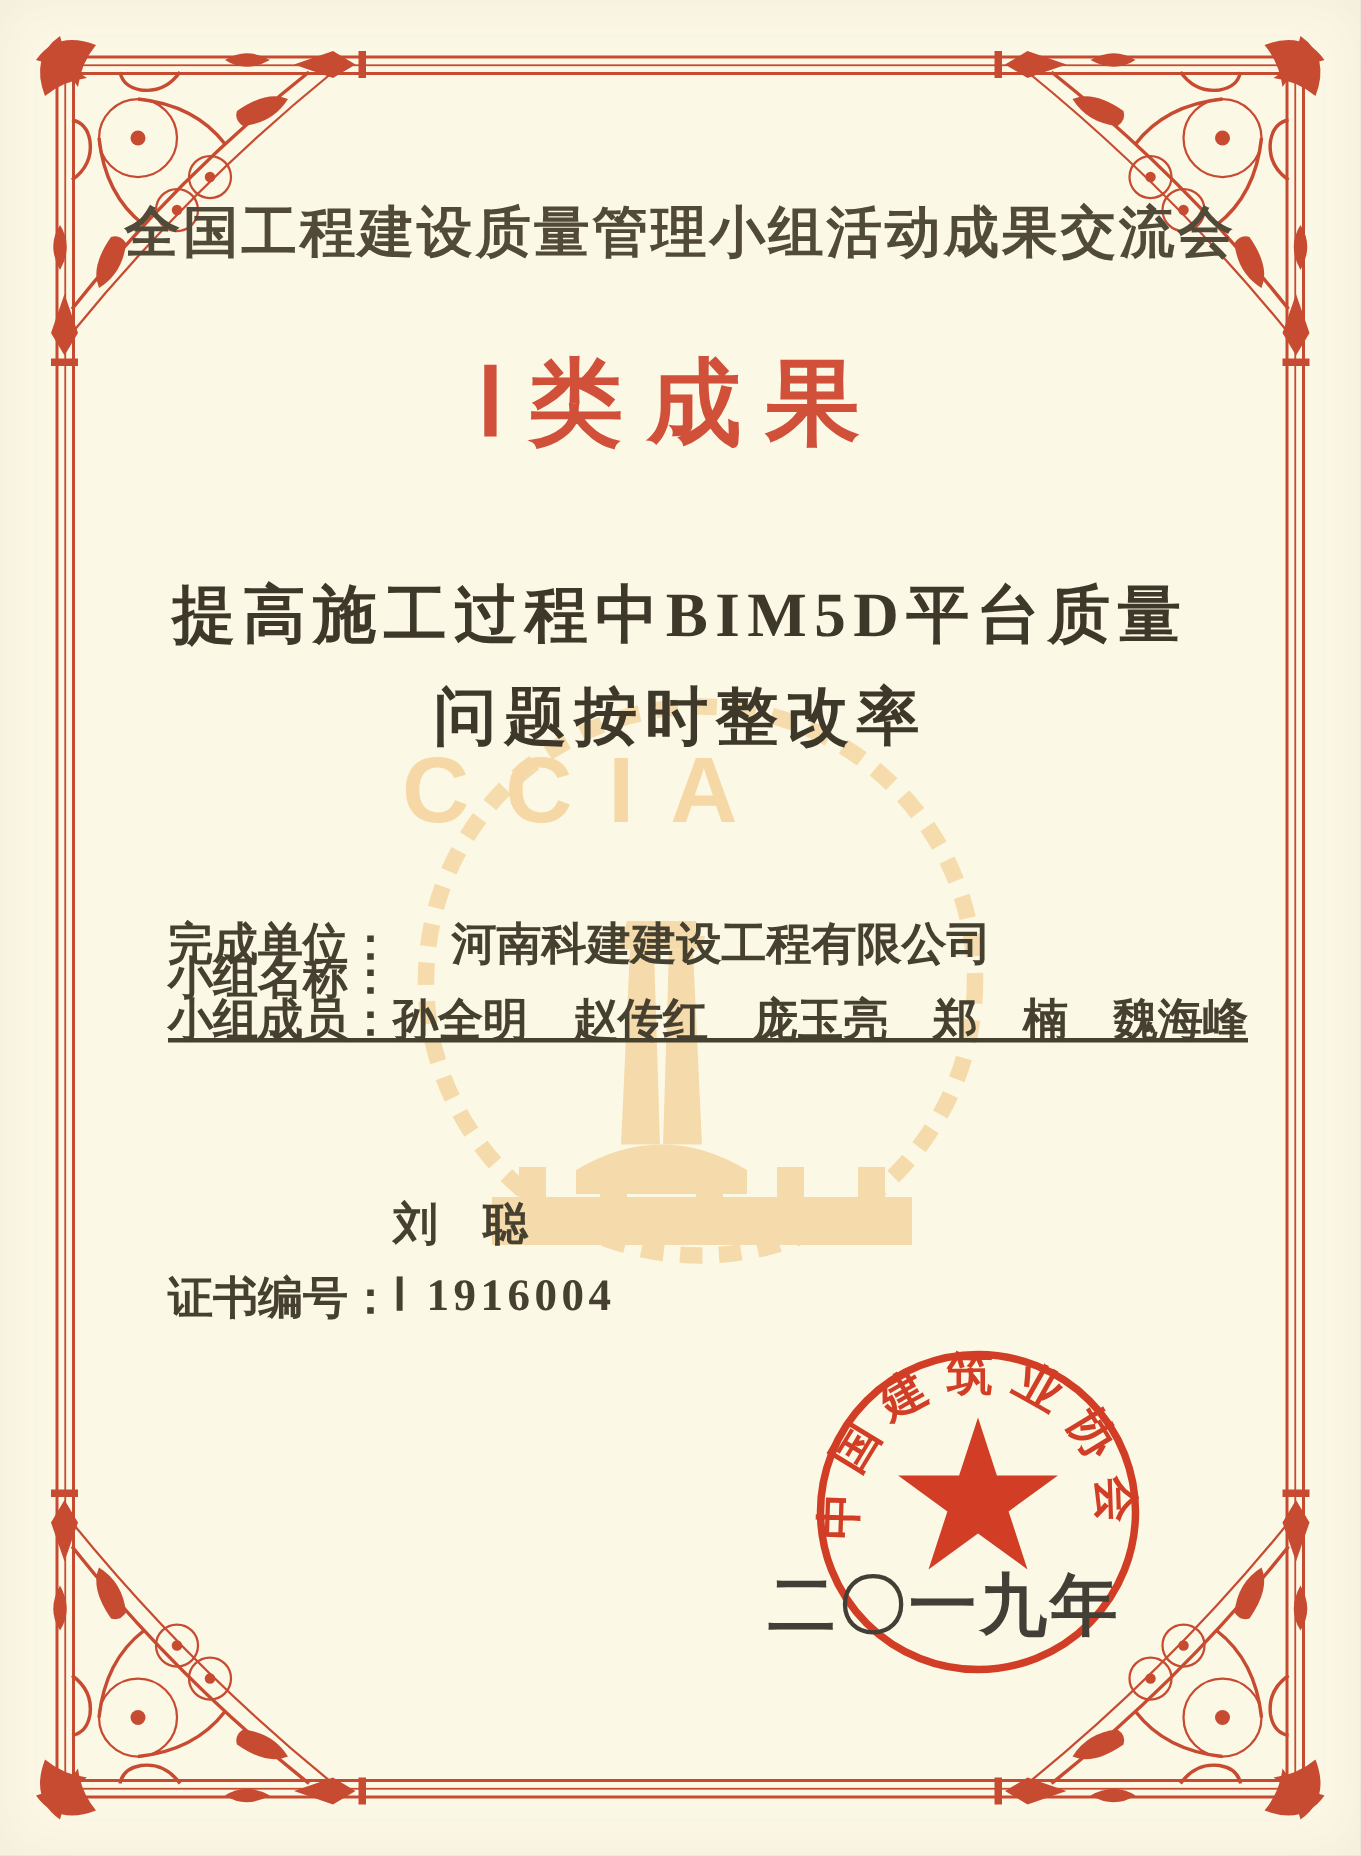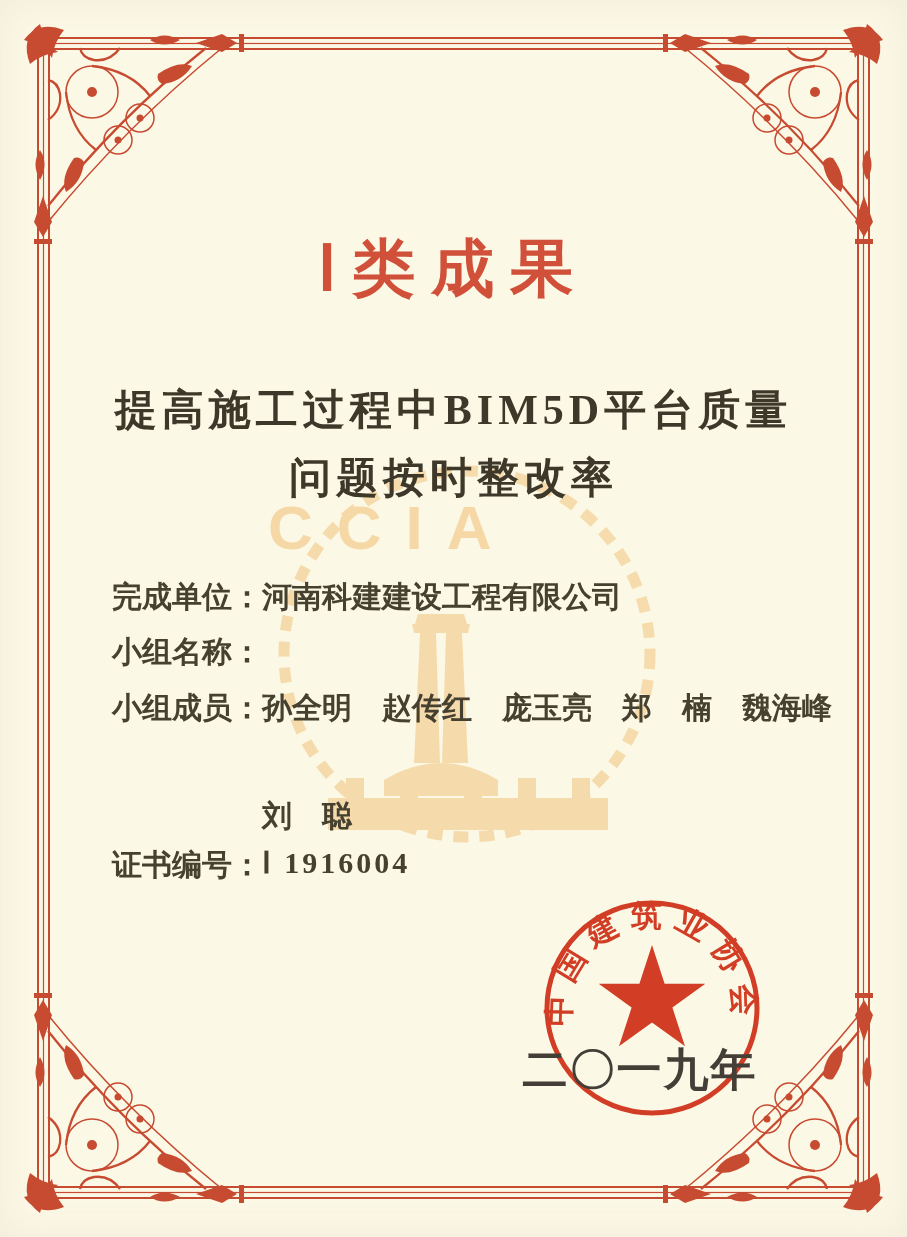--- a/index.html
+++ b/index.html
@@ -48,37 +48,37 @@
   }
   .ach-line1{top:382px;}
   .ach-line2{top:450px;font-family:Liberation Mono, monospace;}
 
   .info-row{
     position:absolute;left:112px;z-index:3;
     font-size:30px;font-weight:600;color:var(--ink);
     white-space:pre;display:flex;
   }
   .info-label{display:inline-block;width:150px;flex:none;}
-  .row-unit{top:577px;}
+  .row-unit{top:609px;gap:39px;}
   .row-team{top:632px;}
-  .row-members{top:688px;}
+  .row-members{top:660px;text-decoration:underline;}
   .row-members2{top:742px;left:262px;}
   .row-members3{top:796px;left:262px;}
   .row-certno{top:845px;}
   .certno-value{letter-spacing:3px;}
 
   .seal-svg{position:absolute;left:540px;top:896px;z-index:4;}
   .seal-ring{stroke:var(--seal-red);stroke-width:5;fill:none;}
   .seal-text{fill:var(--seal-red);font-family:"Liberation Sans",sans-serif;
     font-size:31px;font-weight:bold;letter-spacing:11px;}
   .seal-star{fill:var(--seal-red);}
 
   .date-text{
     position:absolute;left:512px;top:1040px;width:256px;z-index:5;
-    text-align:center;font-size:45px;font-weight:600;
+    font-size:45px;font-weight:600;
     letter-spacing:2px;color:#433f37;
   }
 </style>
 </head>
 <body>
 
 <div class="certificate">
 
   <svg class="frame-svg" width="907" height="1237" viewBox="0 0 907 1237">
     <defs>
@@ -133,20 +133,21 @@
       <path d="M144 166 L202 166 L200 175 L146 175 Z"></path>
       <path d="M150 156 L196 156 L199 166 L147 166 Z"></path>
 
       <path d="M116 322 Q173 288 230 322 L230 338 L116 338 Z"></path>
 
       <path d="M60 372 L60 340 L78 340 L78 320 L96 320 L96 340 L132 340 L132 320 L150 320 L150 340 L196 340 L196 320 L214 320 L214 340 L250 340 L250 320 L268 320 L268 340 L304 340 L304 320 L322 320 L322 340 L340 340 L340 372 Z"></path>
     </g>
   </svg>
   <div class="wm-ccia">CCIA</div>
 
+  <div class="conf-title">全国工程建设质量管理小组活动成果交流会</div>
 
   <div class="award-class">Ⅰ类成果</div>
 
   <div class="ach-title ach-line1">提高施工过程中BIM5D平台质量</div>
   <div class="ach-title ach-line2">问题按时整改率</div>
 
   <div class="info-row row-unit">
     <span class="info-label">完成单位：</span>
     <span>河南科建建设工程有限公司</span>
   </div>

